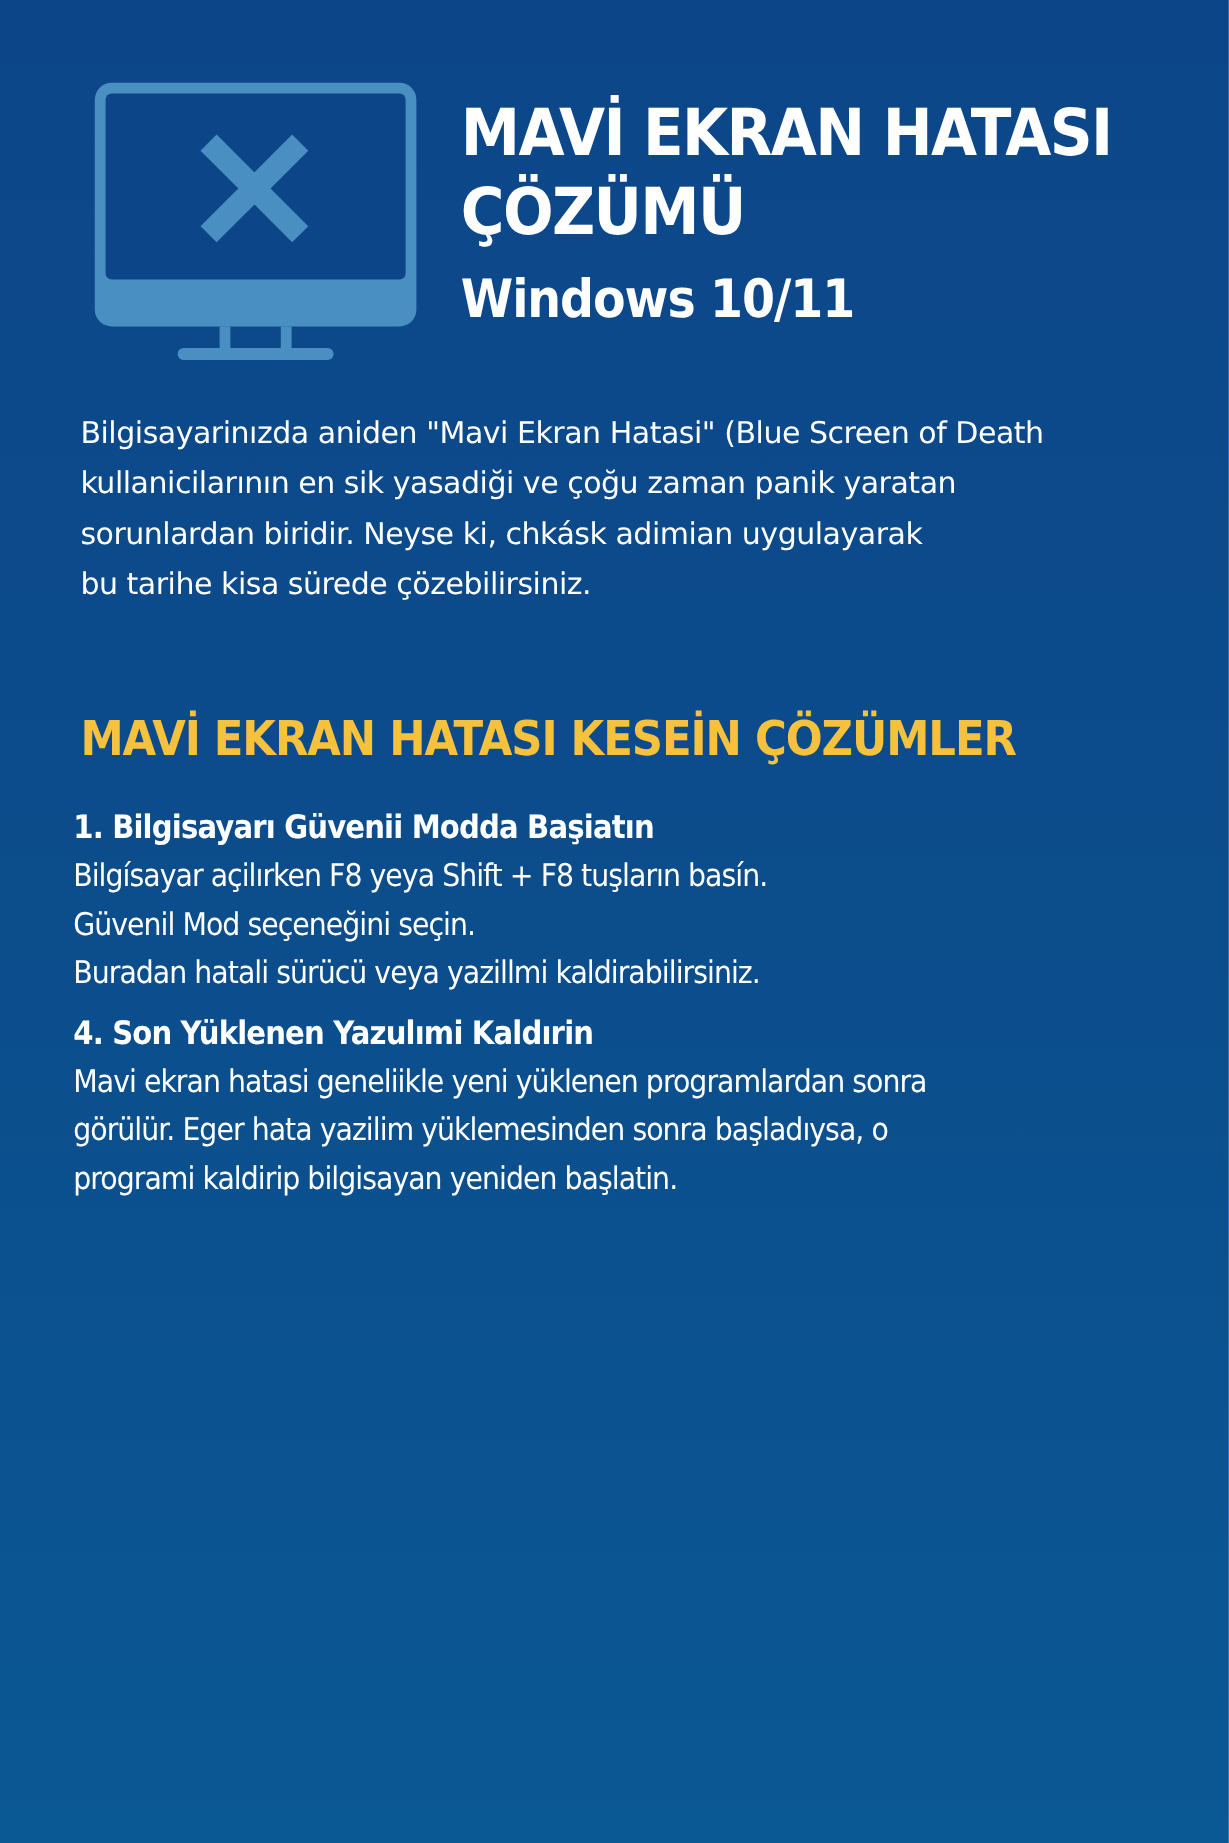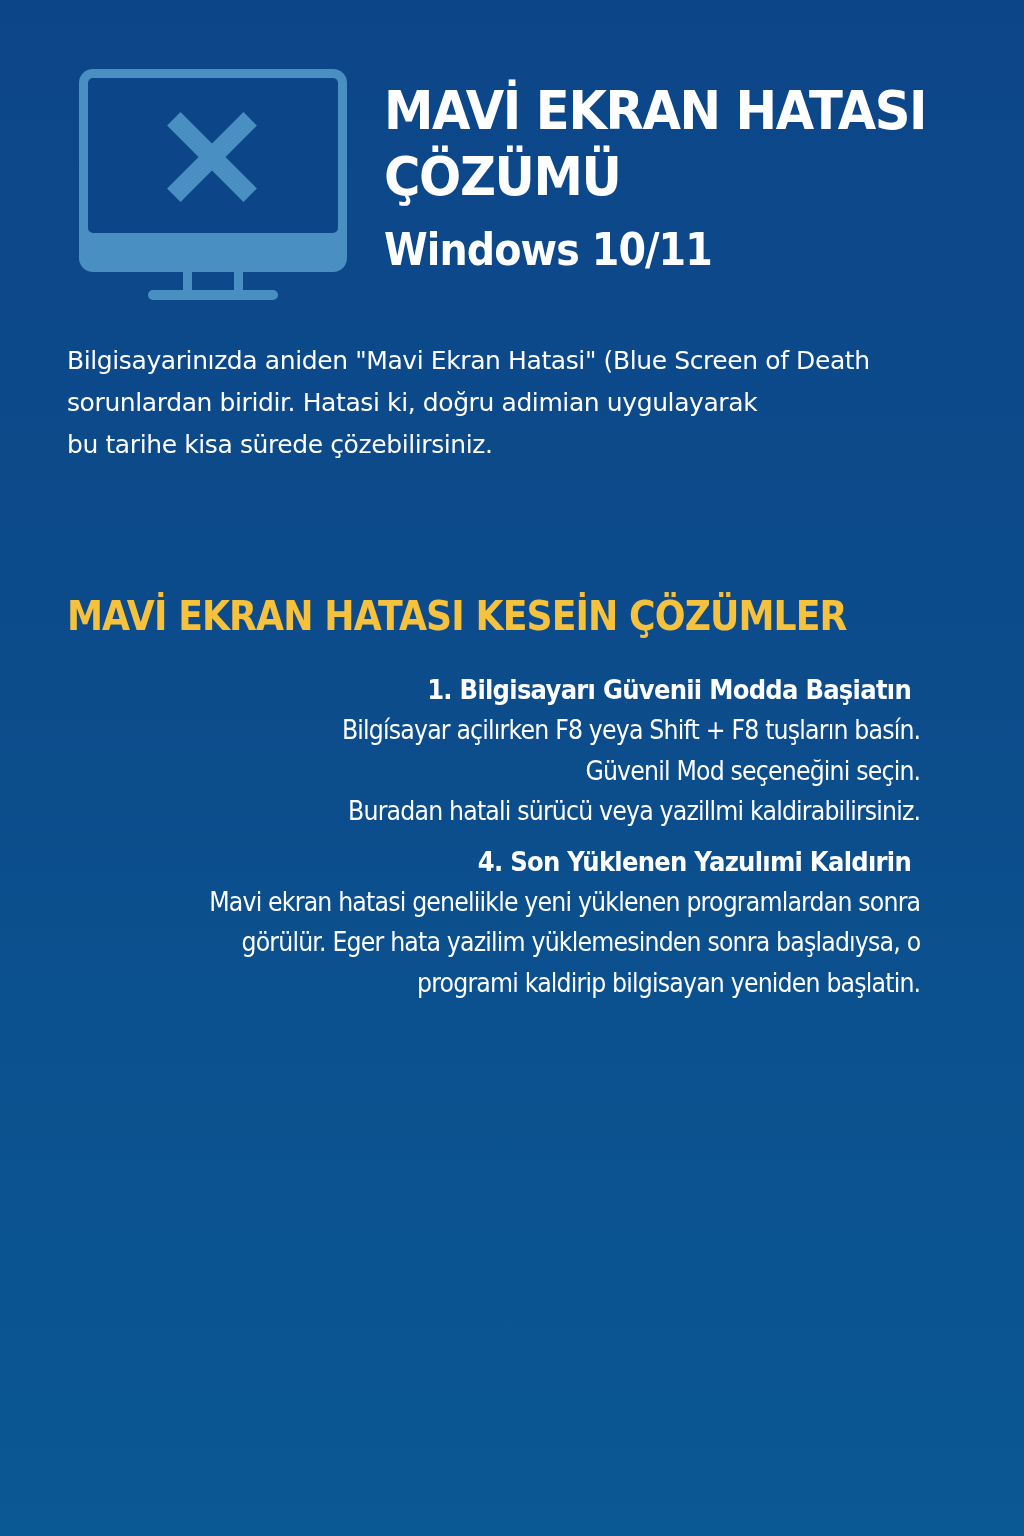--- a/index.html
+++ b/index.html
@@ -78,24 +78,23 @@
       font-size: 40px;
       line-height: 56px;
       color: #f6c23e;
       white-space: nowrap;
       letter-spacing: -1px;
       transform: scaleX(0.905);
       transform-origin: left center;
     }
     .steps {
       position: absolute;
-      left: 74px;
+      left: 61px;
       top: 670px;
       width: 930px;
-      text-align: right;
     }
     .step {
       margin-bottom: 10px;
     }
     .step-title {
       font-family: "DejaVu Sans", sans-serif;
       font-weight: bold;
       font-size: 27px;
       line-height: 40px;
       letter-spacing: -0.8px;
@@ -138,21 +137,22 @@
 
   <div class="title-block">
     <div class="title-line">MAVİ EKRAN HATASI</div>
     <div class="title-line">ÇÖZÜMÜ</div>
     <div class="subtitle">Windows 10/11</div>
   </div>
 </div>
 
 <div class="intro">
   <div>Bilgisayarinızda aniden "Mavi Ekran Hatasi" (Blue Screen of Death</div>
-  <div>sorunlardan biridir. Hatasi ki, doğru adimian uygulayarak</div>
+  <div>kullanicilarının en sik yasadiği ve çoğu zaman panik yaratan</div>
+  <div>sorunlardan biridir. Neyse ki, chkásk adimian uygulayarak</div>
   <div>bu tarihe kisa sürede çözebilirsiniz.</div>
 </div>
 
 <div class="section-title">MAVİ EKRAN HATASI KESEİN ÇÖZÜMLER</div>
 
 <div class="steps">
   <div class="step">
     <div class="step-title">1. Bilgisayarı Güvenii Modda Başiatın</div>
     <div class="step-line">Bilgísayar açilırken F8 yeya Shift + F8 tuşların basín.</div>
     <div class="step-line">Güvenil Mod seçeneğini seçin.</div>

